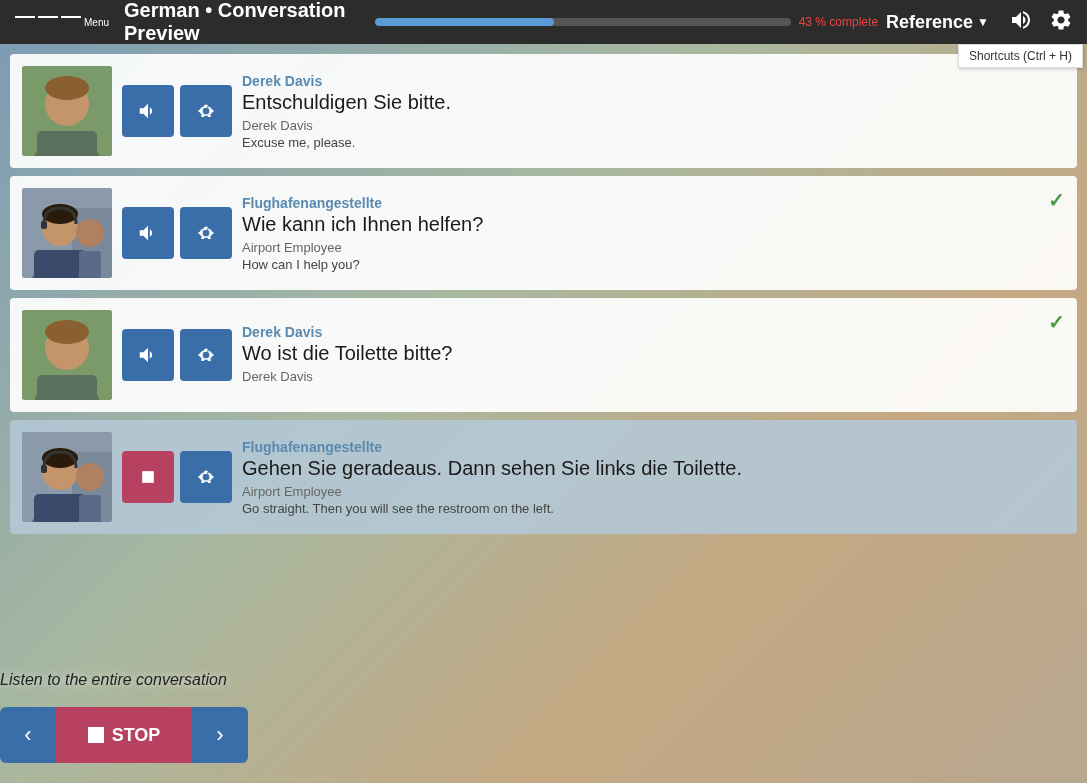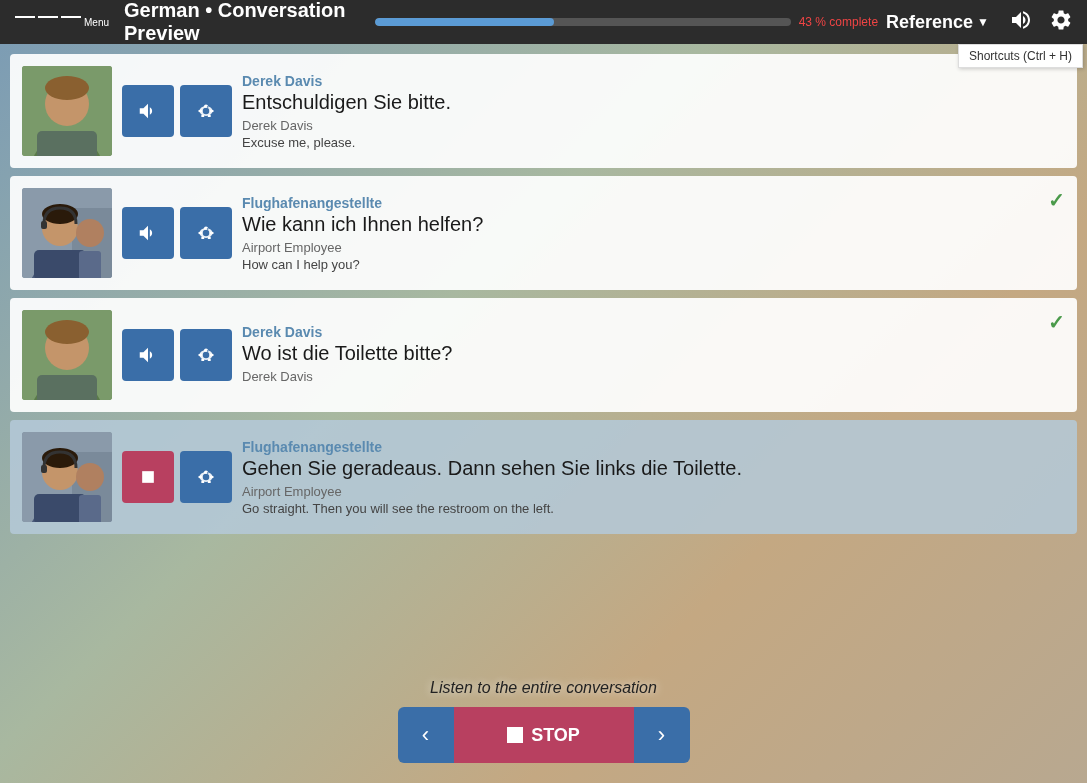--- a/index.html
+++ b/index.html
@@ -270,22 +270,22 @@
       font-size: 20px;
       font-weight: bold;
     }
 
     
     .bottom-section {
       background: transparent;
       padding: 10px 0 20px 0;
       display: flex;
       flex-direction: column;
-      align-items: center;
-      gap: 10px;
+      align-items: flex-start;
+      gap: 18px;
     }
 
     .listen-text {
       font-style: italic;
       color: #222;
       font-size: 16px;
       text-shadow: 0 0 8px rgba(255,255,255,0.8);
     }
 
     .bottom-controls {
@@ -311,21 +311,21 @@
       border-radius: 6px 0 0 6px;
     }
     .nav-btn.right {
       border-radius: 0 6px 6px 0;
     }
 
     .stop-btn {
       background: #b84060;
       color: white;
       border: none;
-      width: 180px;
+      width: 136px;
       height: 56px;
       cursor: pointer;
       display: flex;
       align-items: center;
       justify-content: center;
       gap: 8px;
       font-size: 18px;
       font-weight: bold;
     }
 

